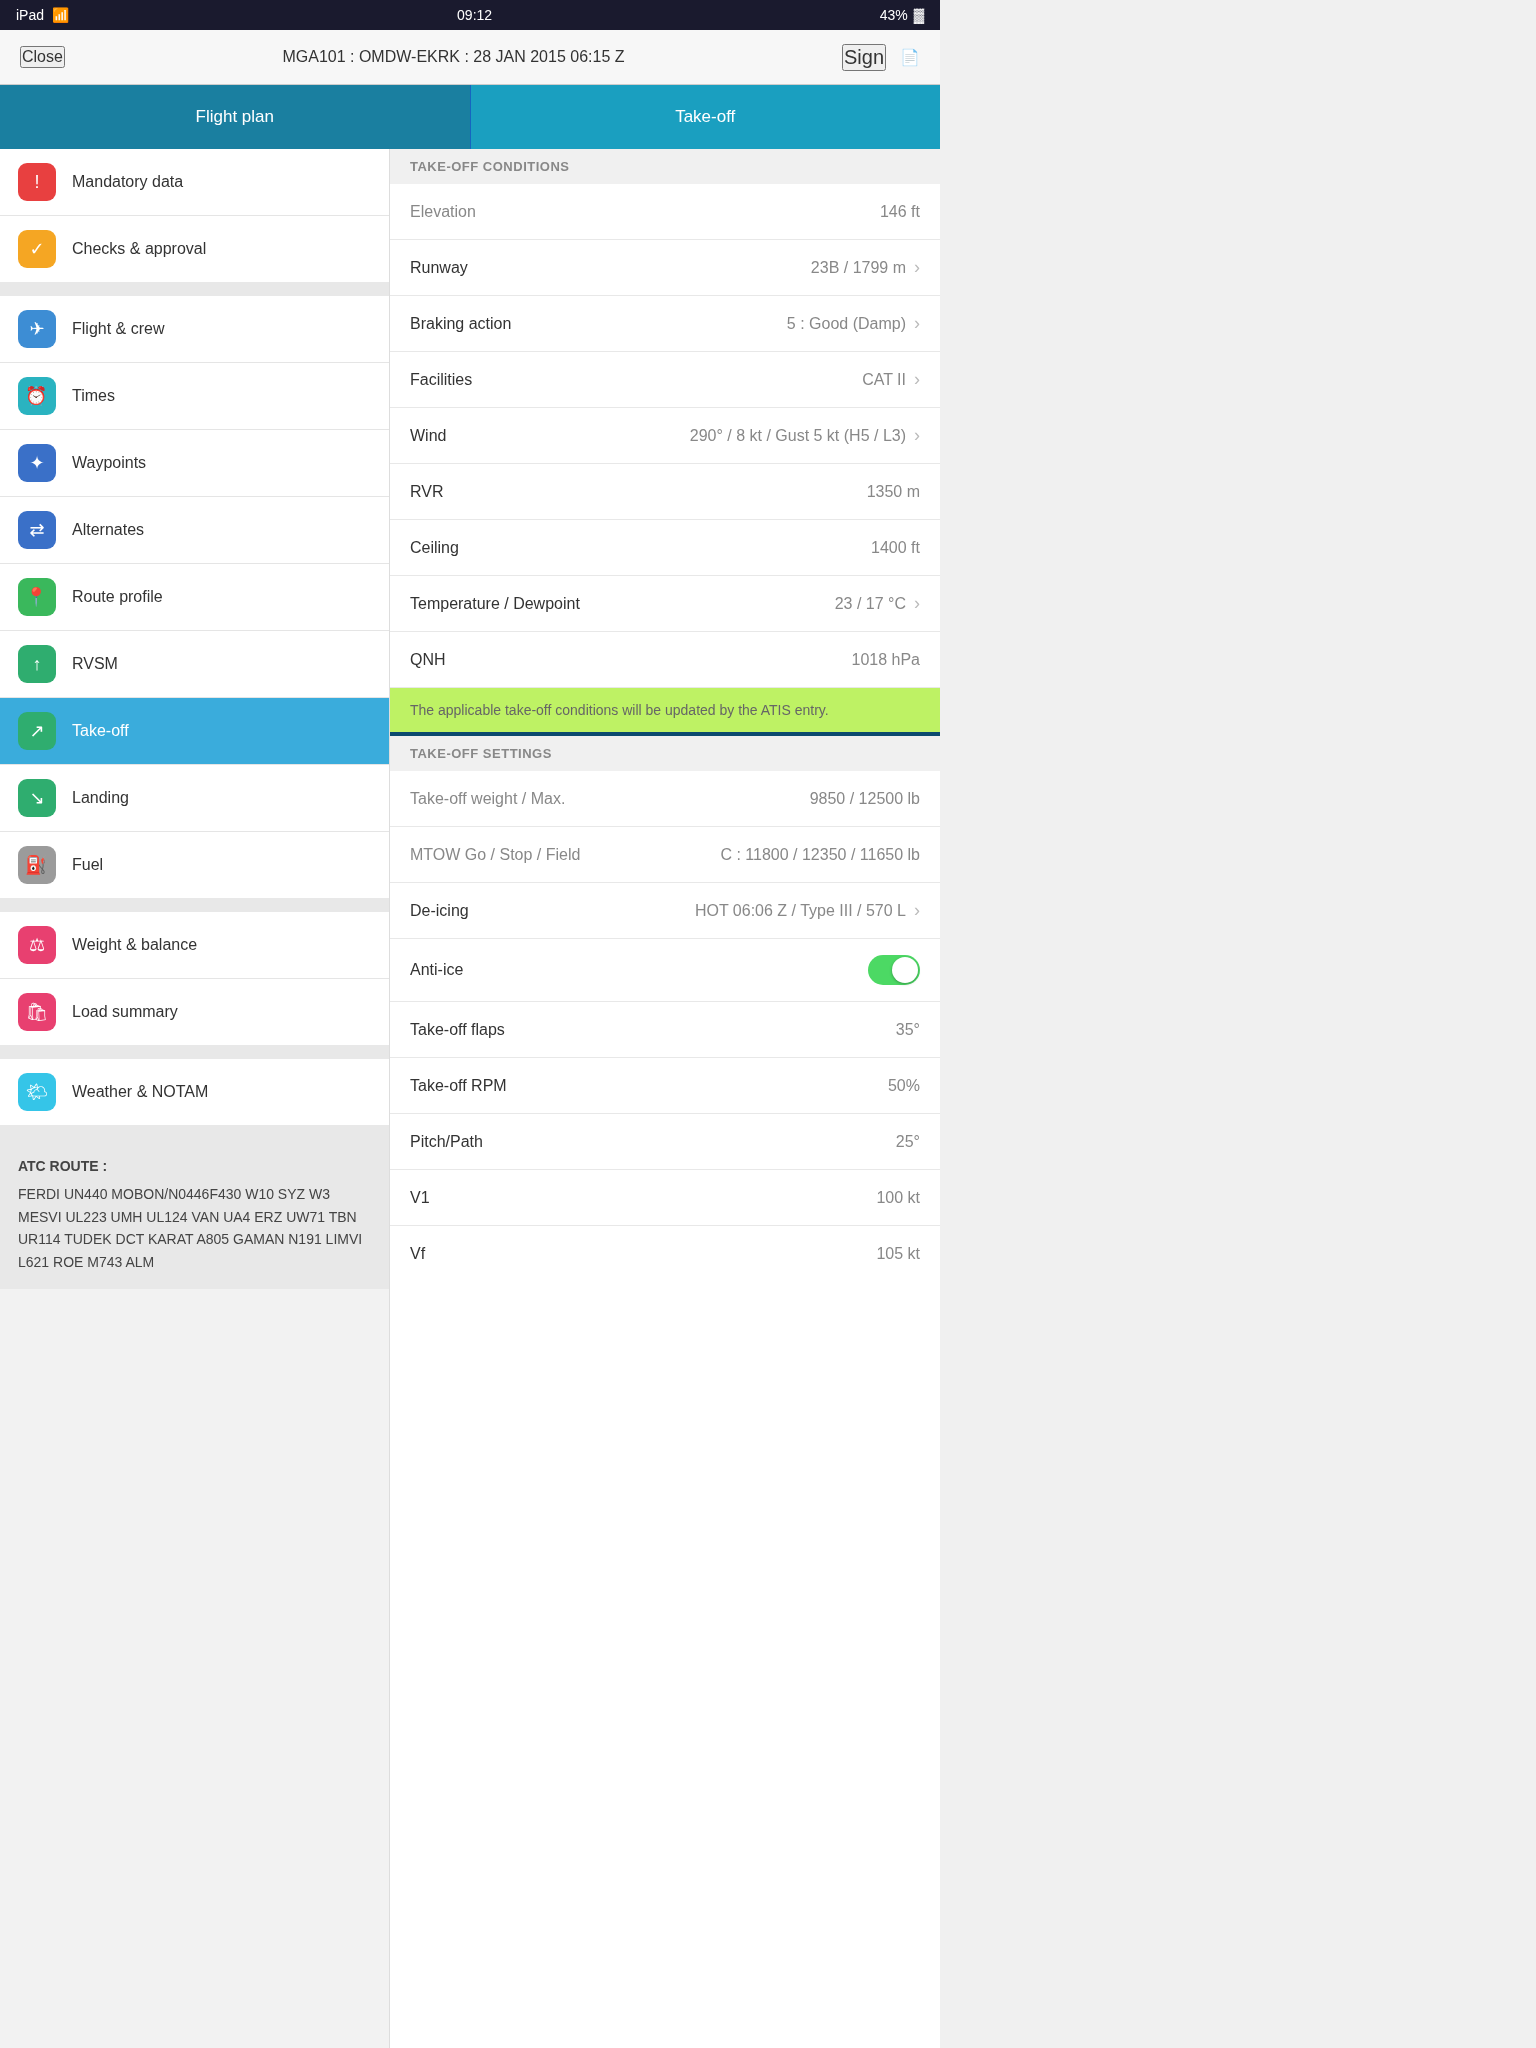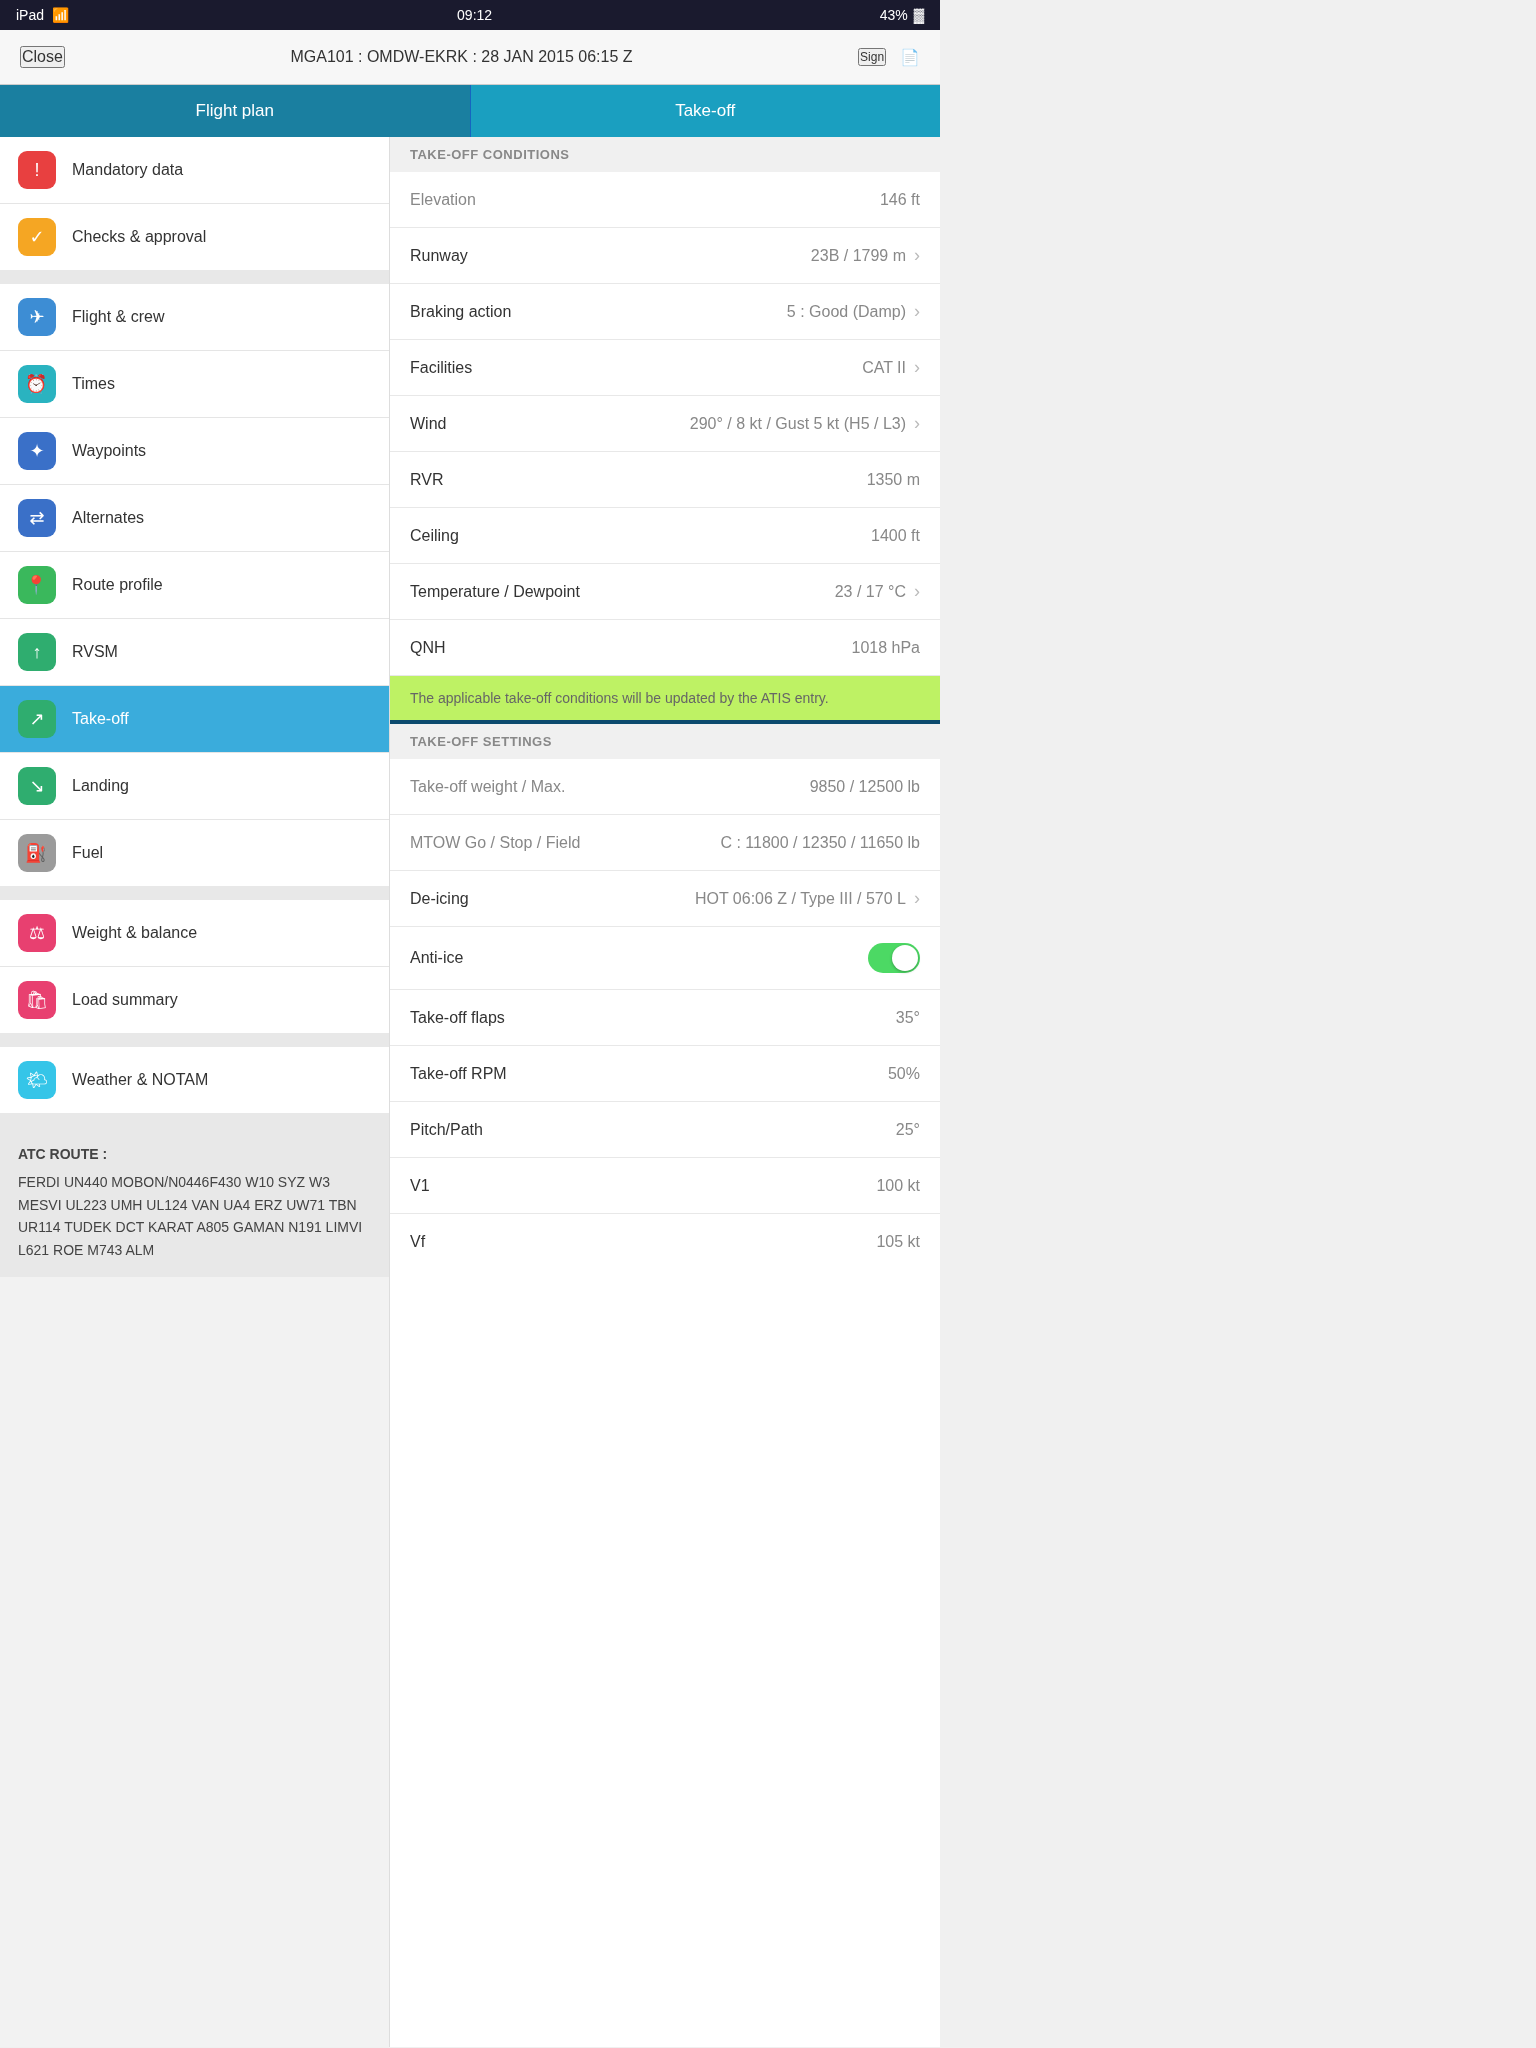--- a/index.html
+++ b/index.html
@@ -32,26 +32,26 @@
       border-bottom: 1px solid #ccc;
       display: flex;
       justify-content: space-between;
       align-items: center;
       padding: 12px 20px;
       height: 55px;
     }
     .nav-bar .close-btn { color: #333; font-size: 16px; }
     .nav-bar .title { font-size: 16px; color: #333; font-weight: 500; }
     .nav-bar .right-actions { display: flex; align-items: center; gap: 14px; }
-    .nav-bar .sign-btn { color: #333; font-size: 12px; }
+    .nav-bar .sign-btn { color: #333; font-size: 20px; }
 
     
     .tab-header {
       display: flex;
-      height: 52px;
+      height: 64px;
       justify-content: flex-end;
     }
     .tab-header .tab {
       flex: 1;
       display: flex;
       align-items: center;
       justify-content: center;
       font-size: 17px;
       font-weight: 500;
       cursor: pointer;

